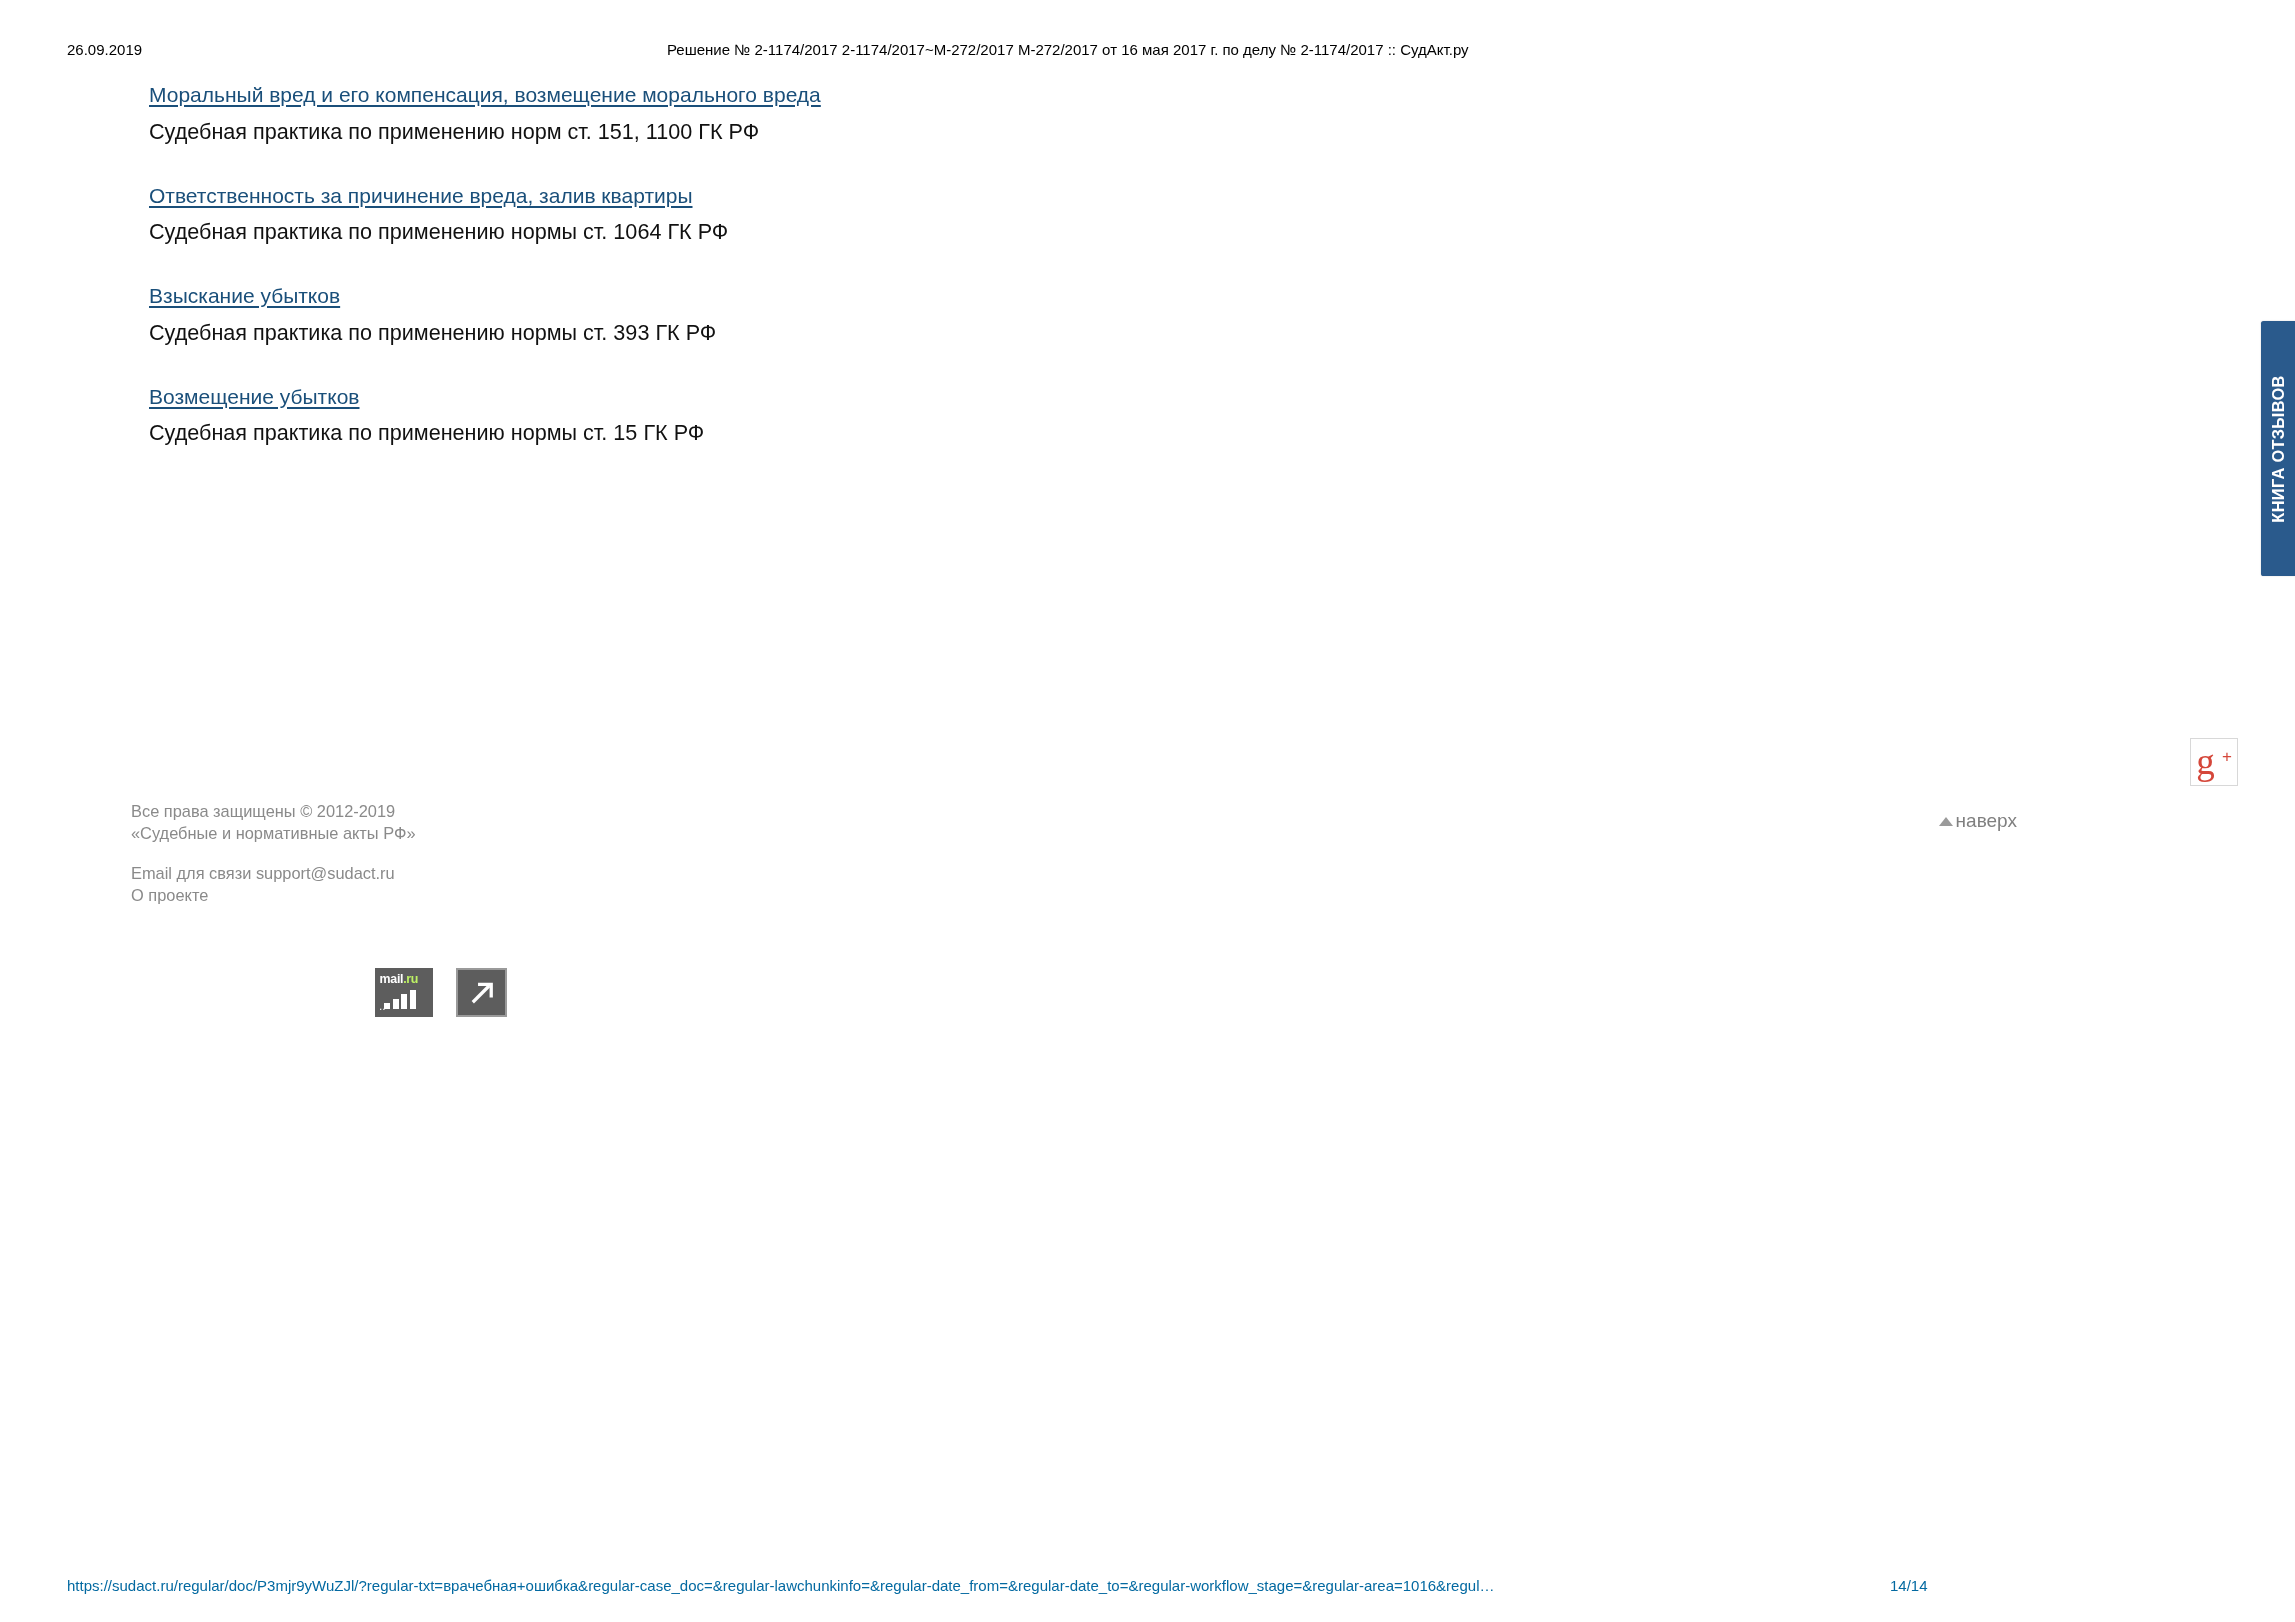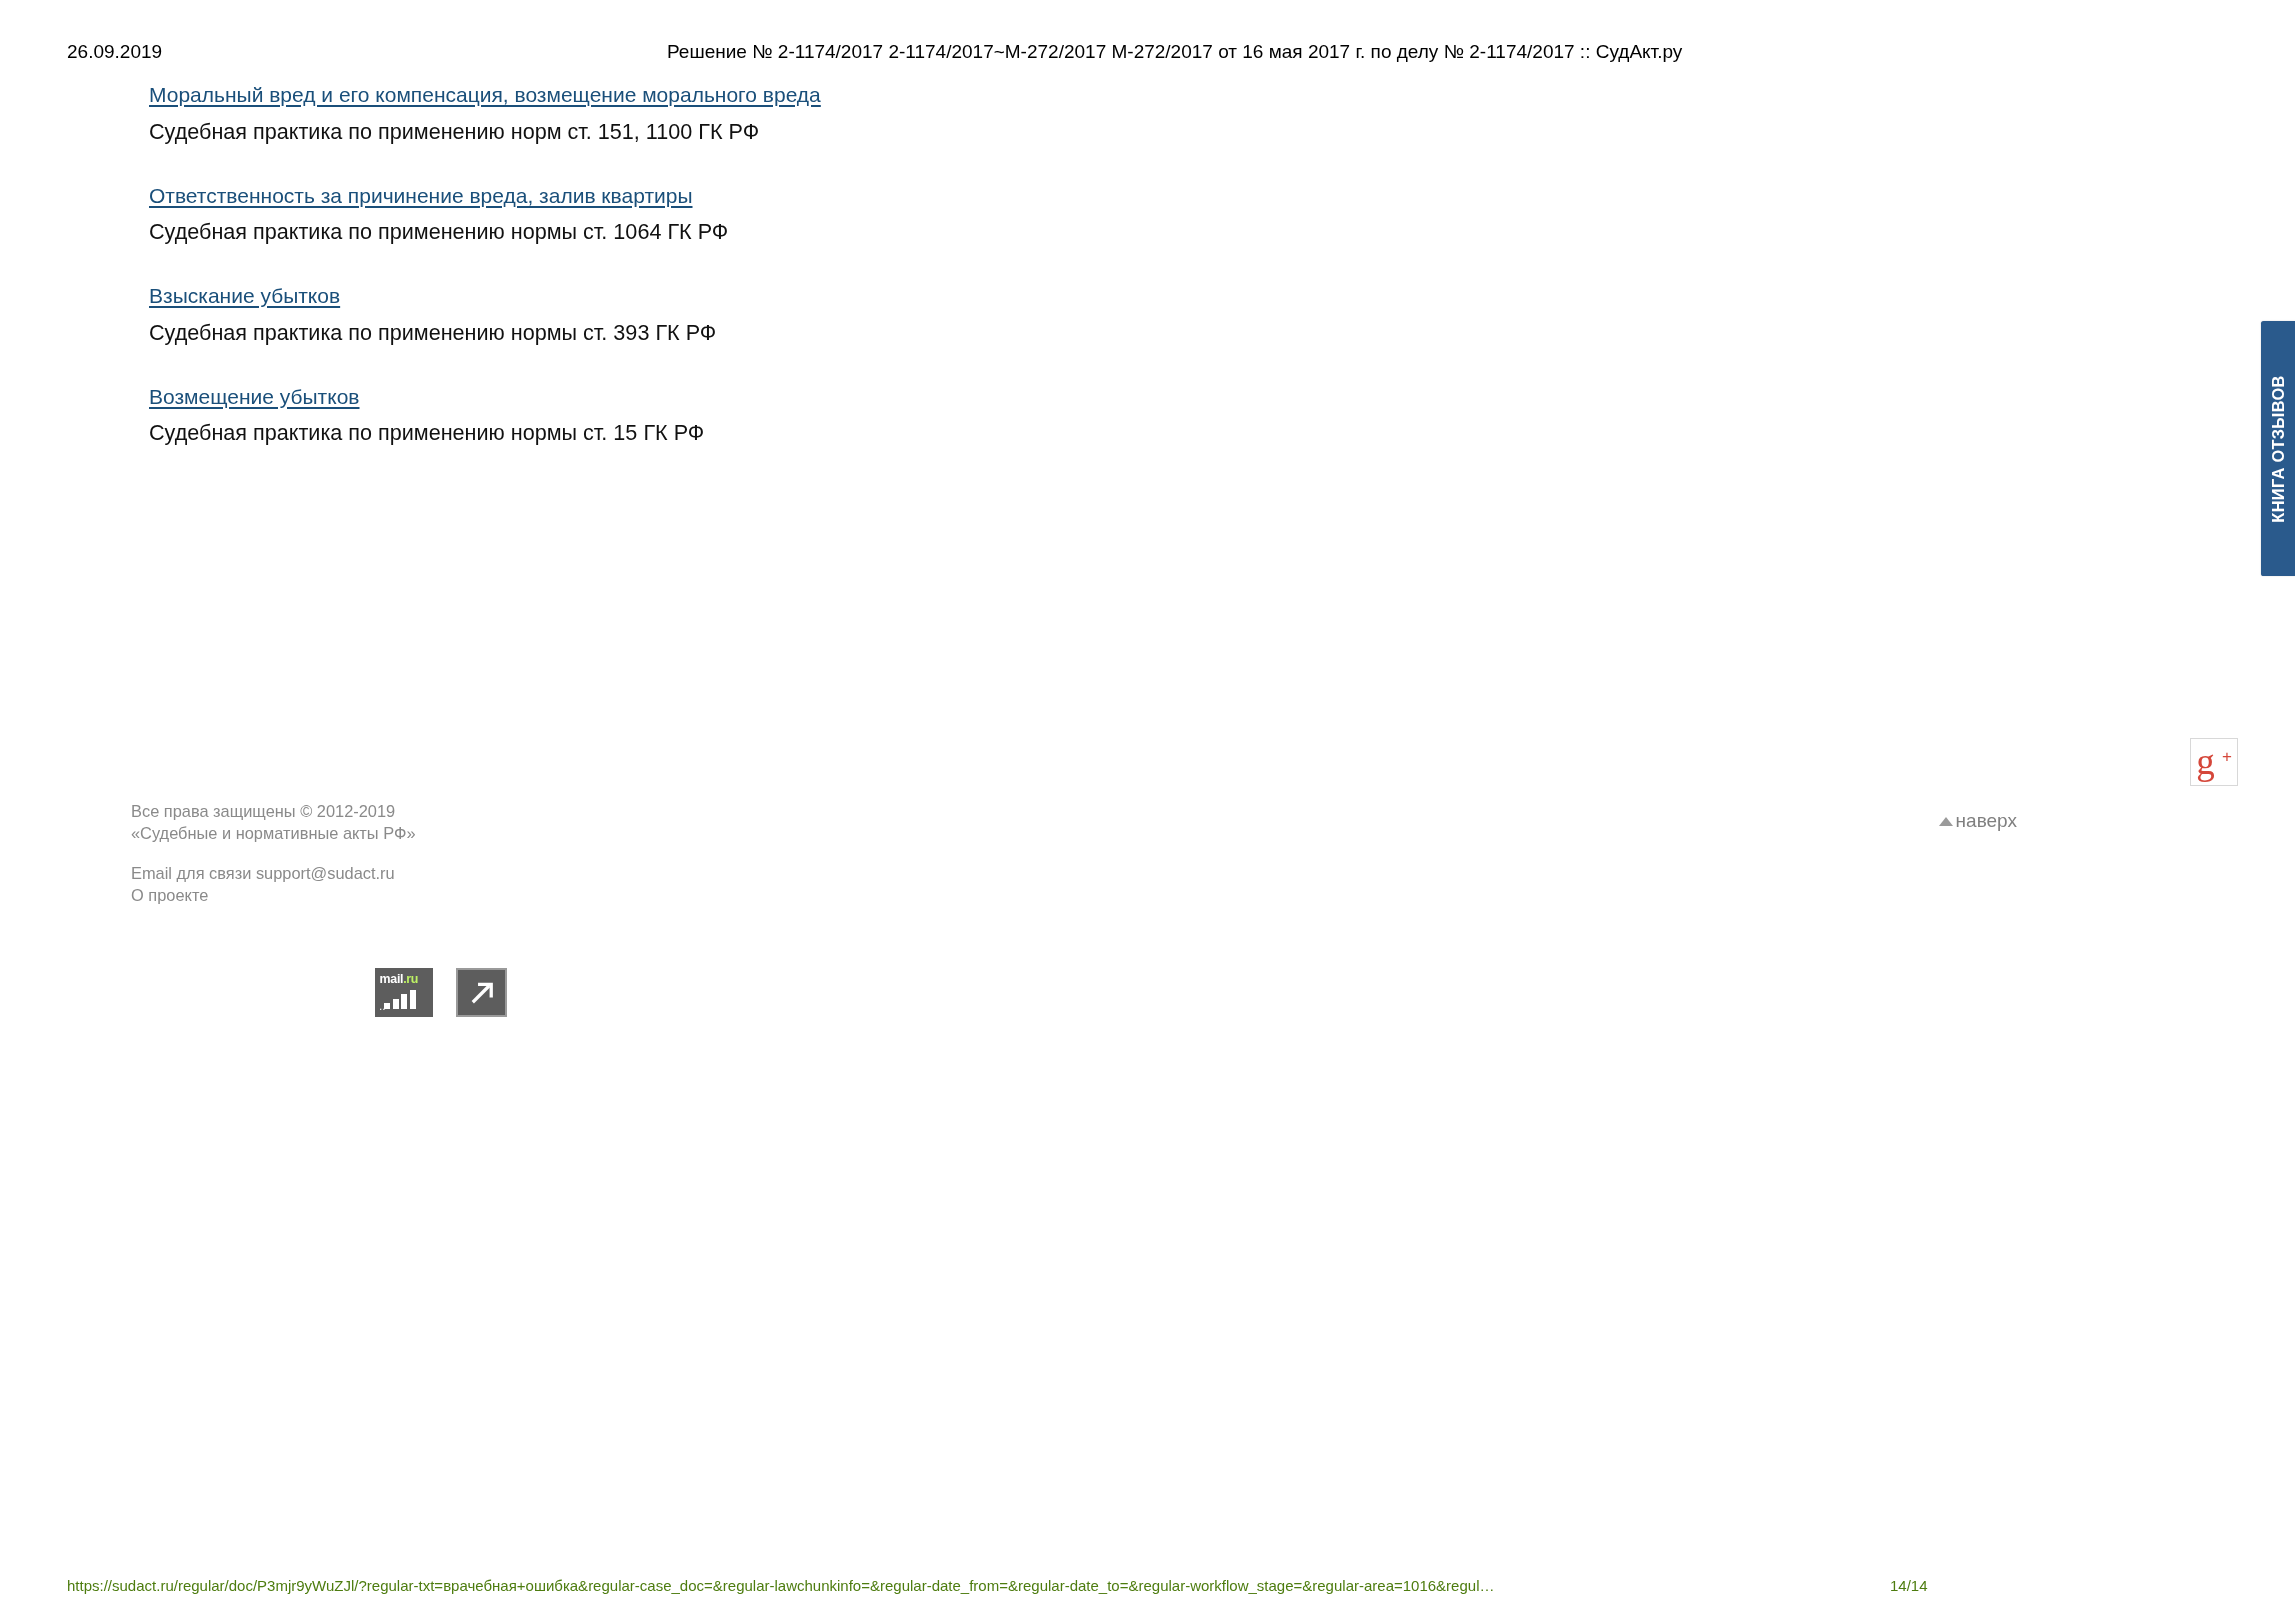--- a/index.html
+++ b/index.html
@@ -16,21 +16,21 @@
     overflow: hidden;
   }
 
   
   .print-header {
     position: absolute;
     top: 41px;
     left: 0;
     width: 2295px;
     height: 19.6px;
-    font-size: 19px;
+    font-size: 15px;
     color: #000;
   }
   .print-header .ph-date {
     position: absolute;
     left: 67px;
     top: 0;
     white-space: nowrap;
   }
   .print-header .ph-title {
     position: absolute;
@@ -243,21 +243,21 @@
   }
 
   
   .print-footer {
     position: absolute;
     left: 0;
     bottom: 25px;
     width: 2295px;
     height: 19.6px;
     font-size: 15px;
-    color: #4d7c0f;
+    color: #0369a1;
   }
   .print-footer .pf-url {
     position: absolute;
     left: 67px;
     top: 0;
     white-space: nowrap;
     max-width: 1799px;
     overflow: hidden;
     text-overflow: ellipsis;
   }

